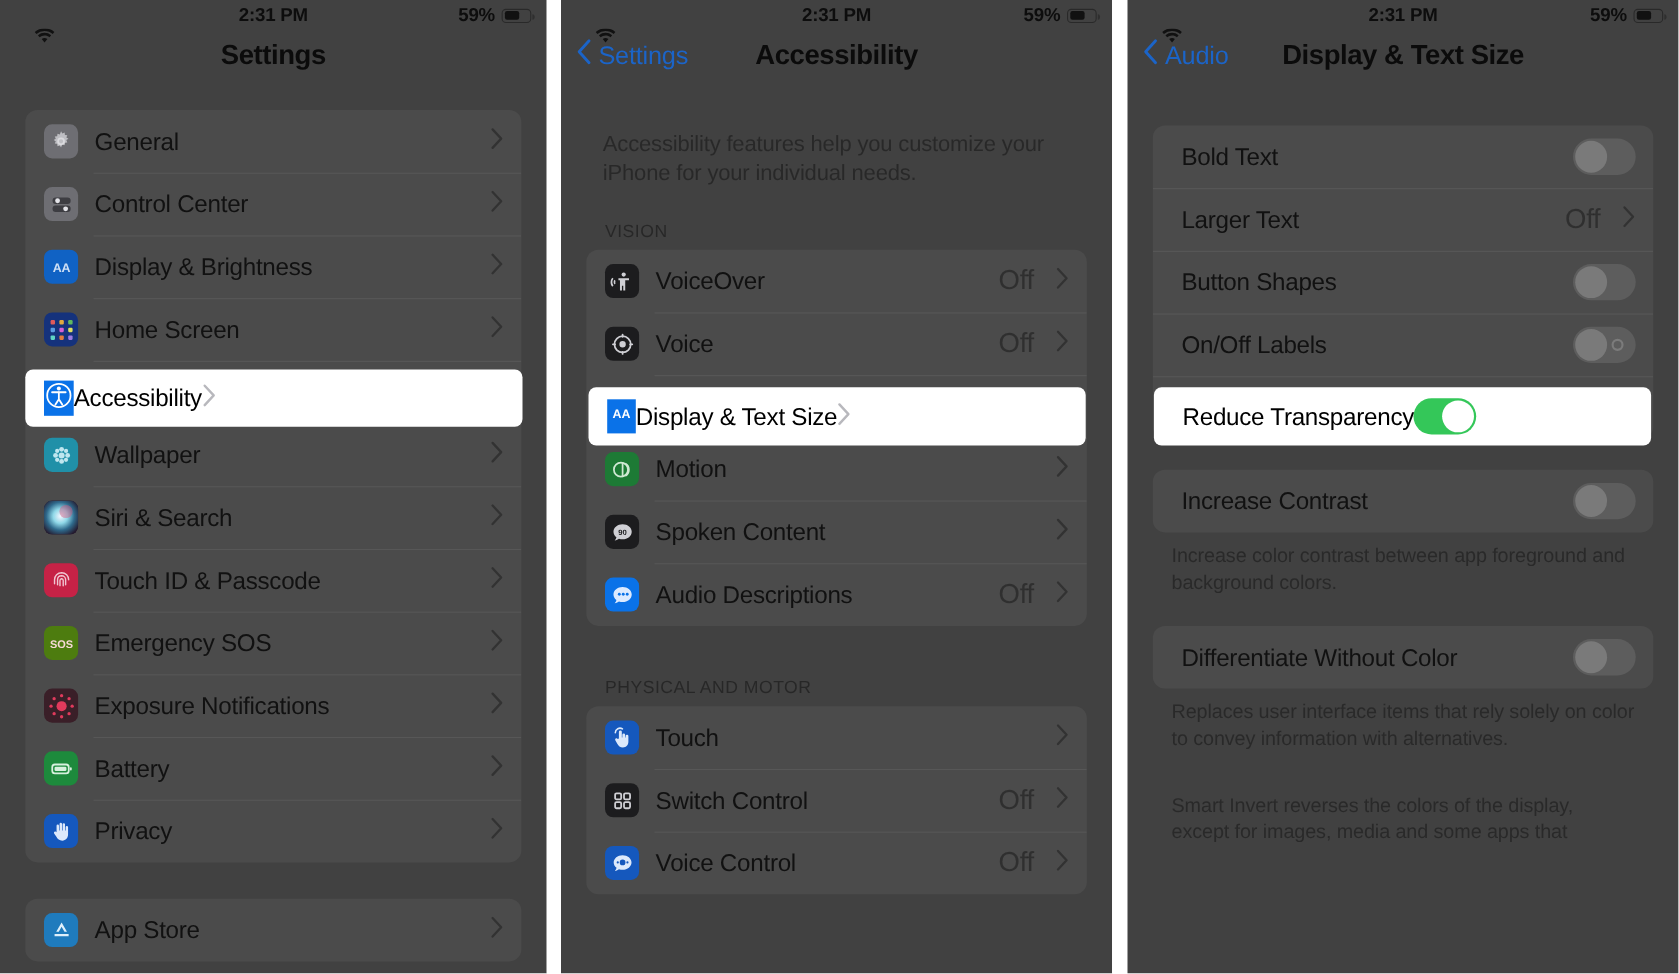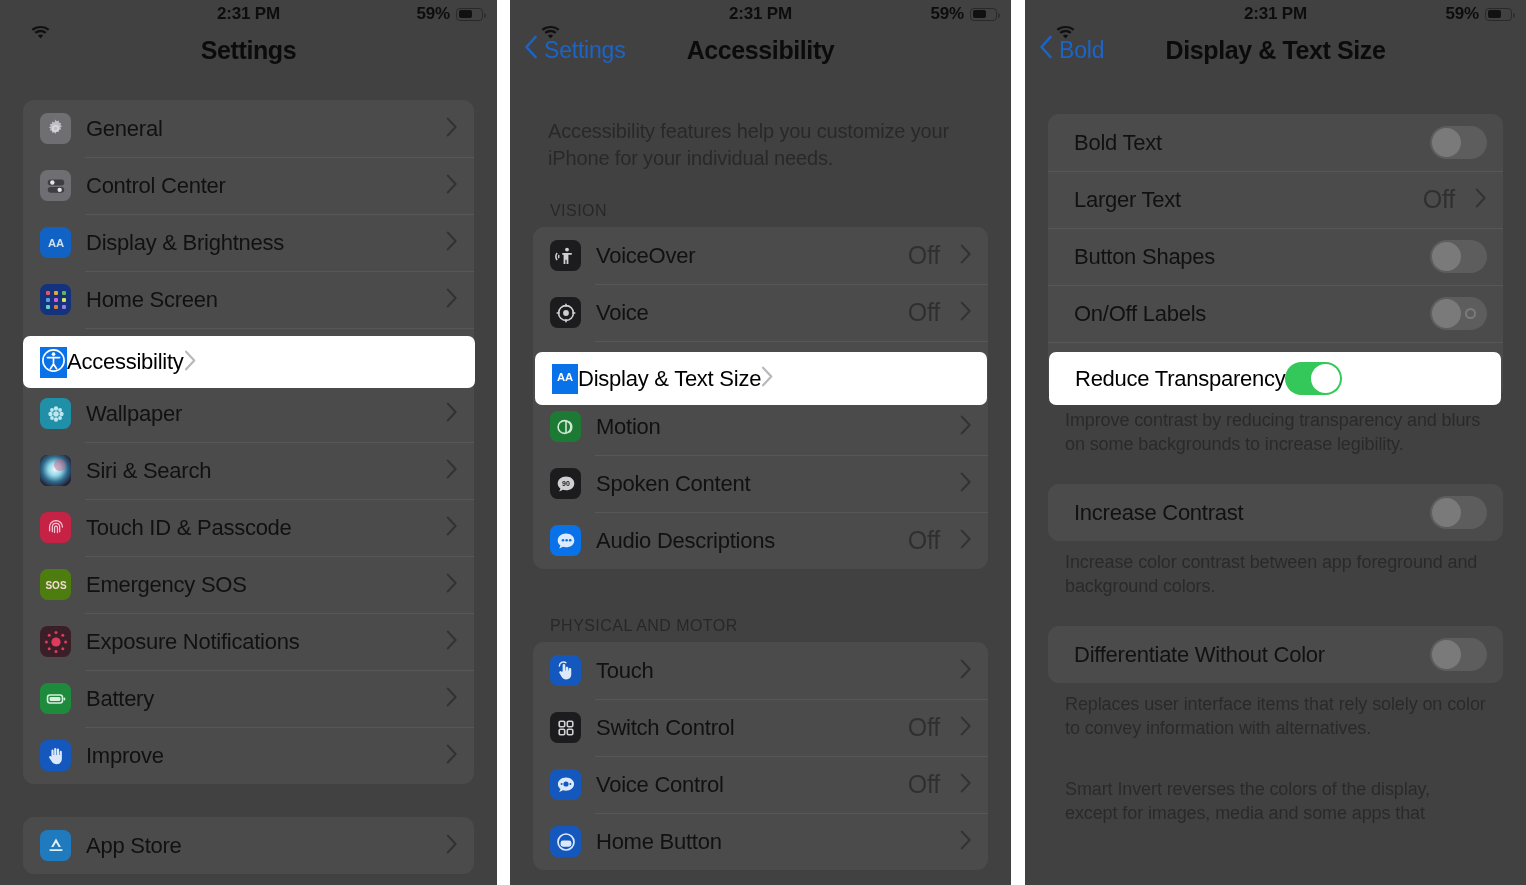--- a/index.html
+++ b/index.html
@@ -423,21 +423,21 @@
                 <path d="M1.8 1.6L9.6 10l-7.8 8.4" stroke="#1a1a1a" stroke-width="2.1" fill="none" stroke-linecap="round" stroke-linejoin="round"></path>
               </svg></span>
         </div>
 
         <div class="row">
           <span class="app-icon" style="background:#1558bd">
             <svg width="22" height="22" viewBox="0 0 24 24">
                 <path fill="#dce9fb" d="M7 12V6.2a1.2 1.2 0 0 1 2.4 0V11h.6V4.4a1.2 1.2 0 0 1 2.4 0V11h.6V5a1.2 1.2 0 0 1 2.4 0v6h.6V7.6a1.2 1.2 0 0 1 2.4 0V15c0 3.3-2.3 6-5.7 6-3 0-4.6-1.6-5.7-3.6L4.6 14c-.5-.9 0-1.8.9-2 .6-.2 1.1.1 1.5.7z"></path>
               </svg>
           </span>
-          <span class="label">Improve</span>
+          <span class="label">Privacy</span>
           <span class="spacer"></span>
           <span class="chev-row"><svg width="12" height="20" viewBox="0 0 12 20">
                 <path d="M1.8 1.6L9.6 10l-7.8 8.4" stroke="#1a1a1a" stroke-width="2.1" fill="none" stroke-linecap="round" stroke-linejoin="round"></path>
               </svg></span>
         </div>
       </div>
 
       <div style="height:33px"></div>
 
       <div class="group">
@@ -650,33 +650,20 @@
               </svg>
           </span>
           <span class="label">Voice Control</span>
           <span class="spacer"></span>
           <span class="value">Off</span>
           <span class="chev-row"><svg width="12" height="20" viewBox="0 0 12 20">
                 <path d="M1.8 1.6L9.6 10l-7.8 8.4" stroke="#1a1a1a" stroke-width="2.1" fill="none" stroke-linecap="round" stroke-linejoin="round"></path>
               </svg></span>
         </div>
 
-        <div class="row">
-          <span class="app-icon" style="background:#1558bd">
-            <svg width="24" height="24" viewBox="0 0 24 24" fill="none" stroke="#dce9fb" stroke-width="1.7">
-                <circle cx="12" cy="12" r="8"></circle>
-                <rect x="7.4" y="11.4" width="9.2" height="4.4" rx="1.6" fill="#dce9fb"></rect>
-              </svg>
-          </span>
-          <span class="label">Home Button</span>
-          <span class="spacer"></span>
-          <span class="chev-row"><svg width="12" height="20" viewBox="0 0 12 20">
-                <path d="M1.8 1.6L9.6 10l-7.8 8.4" stroke="#1a1a1a" stroke-width="2.1" fill="none" stroke-linecap="round" stroke-linejoin="round"></path>
-              </svg></span>
-        </div>
       </div>
     </div>
 
     <div class="highlight" style="left:25px; top:352px; width:452px; height:53px;">
       <span class="app-icon" style="background:#0a72e8">
         <svg width="26" height="26" viewBox="0 0 30 30">
             <text x="15" y="20" font-family="Liberation Sans, sans-serif" font-size="13" font-weight="bold" fill="#ffffff" text-anchor="middle">AA</text>
           </svg>
       </span>
       <span class="label">Display &amp; Text Size</span>
@@ -709,21 +696,21 @@
             <i></i>
           </span>
       </div>
     </div>
 
     <div class="navbar">
       <div class="nav-back">
         <span class="chev-back"><svg width="14" height="24" viewBox="0 0 14 24">
               <path d="M11.5 2L2.5 12l9 10" stroke="#1b64c8" stroke-width="2.6" fill="none" stroke-linecap="round" stroke-linejoin="round"></path>
             </svg></span>
-        <span>Bold</span>
+        <span>Audio</span>
       </div>
       <div class="nav-title">Display &amp; Text Size</div>
     </div>
 
     <div class="content">
       <div style="height:42px"></div>
 
       <div class="group">
         <div class="row noicon" style="padding-left:26px">
           <span class="label">Bold Text</span>
@@ -757,21 +744,20 @@
         </div>
         <div class="row noicon" style="padding-left:26px">
           <span class="label">Reduce Transparency</span>
           <span class="spacer"></span>
           <span class="toggle on">
               <span class="knob"></span>
             </span>
         </div>
       </div>
 
-      <div class="footnote">Improve contrast by reducing transparency and blurs on some backgrounds to increase legibility.</div>
 
       <div style="height:28px"></div>
 
       <div class="group">
         <div class="row noicon" style="padding-left:26px">
           <span class="label">Increase Contrast</span>
           <span class="spacer"></span>
           <span class="toggle">
               <span class="knob"></span>
             </span>

